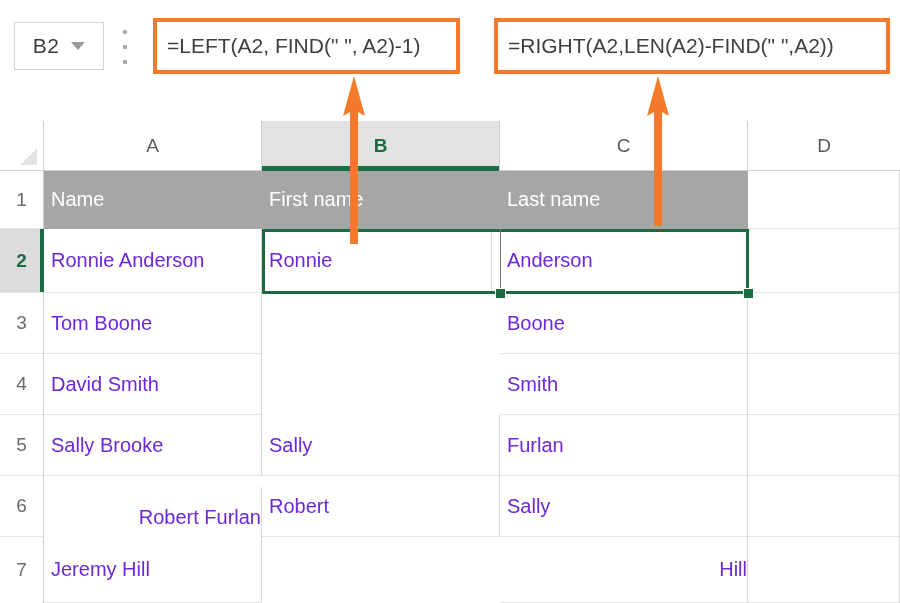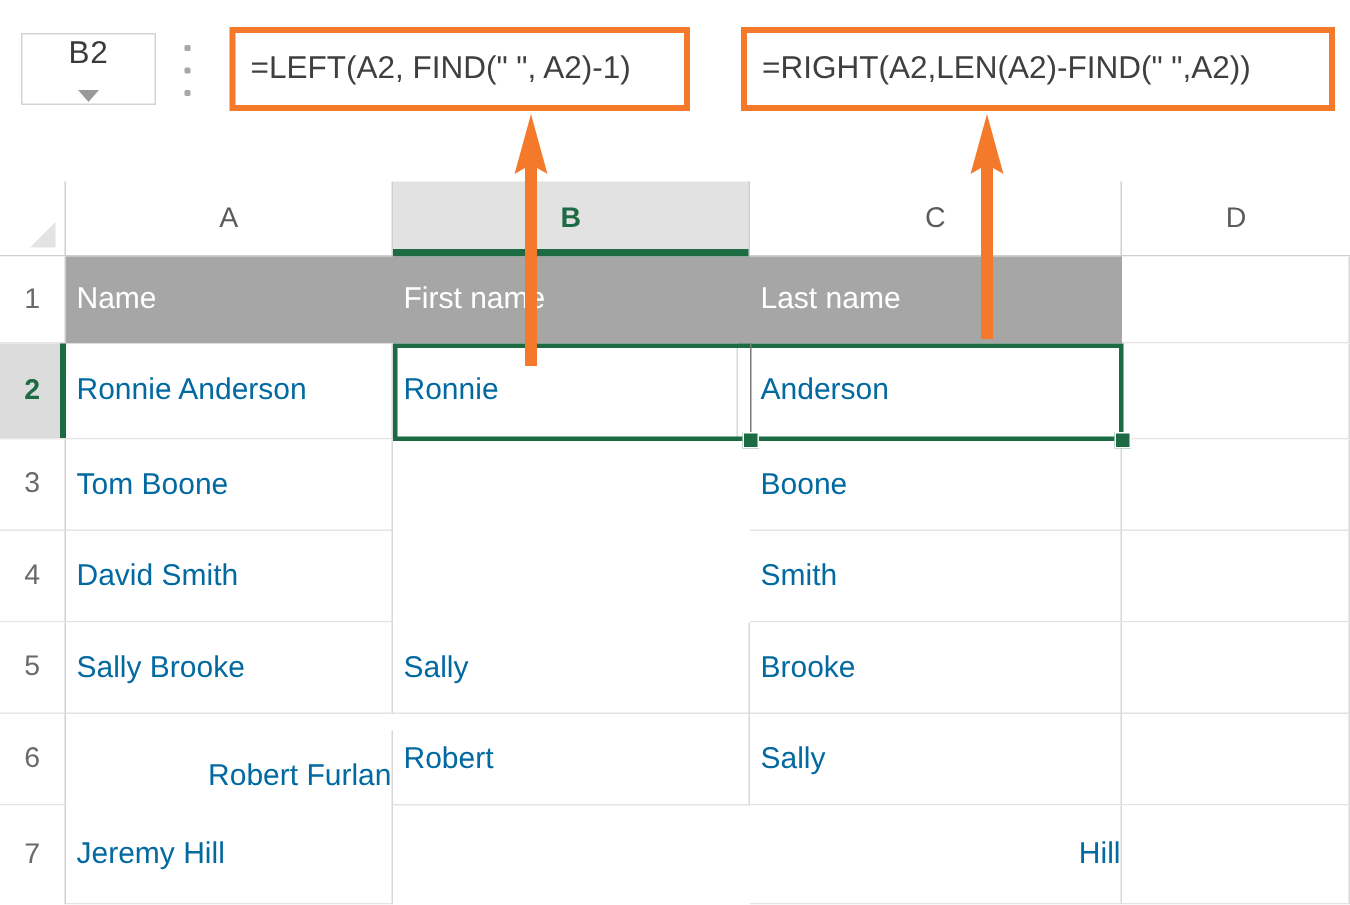--- a/index.html
+++ b/index.html
@@ -32,21 +32,20 @@
     top: 22px;
     width: 90px;
     height: 48px;
     border: 1px solid #d4d4d4;
     background: #ffffff;
     box-sizing: border-box;
     display: flex;
     align-items: center;
     justify-content: center;
     gap: 12px;
-    flex-direction: column;
   }
   #name-box .nb-text {
     font-size: 21px;
     color: #3a3a3a;
     font-family: "Liberation Sans", sans-serif;
     letter-spacing: 0.5px;
   }
   .caret-down {
     width: 0;
     height: 0;
@@ -209,21 +208,21 @@
   
   .cell {
     position: absolute;
     box-sizing: border-box;
     border-right: 1px solid #d8d8d8;
     border-bottom: 1px solid #e3e3e3;
     background: #ffffff;
     display: flex;
     align-items: center;
     font-size: 20px;
-    color: #0369a1;
+    color: #6d28d9;
     padding-left: 7px;
     white-space: nowrap;
     overflow: hidden;
     font-family: "Liberation Sans", sans-serif;
   }
   .cell.header-cell {
     background: #a6a6a6;
     color: #ffffff;
     border-right-color: #a6a6a6;
     border-bottom-color: #a6a6a6;
@@ -380,21 +379,21 @@
     <span></span>
   </div>
 
   <div class="cell" style="left:44px;top:294px;width:218px;height:61px;">
     <span>Sally Brooke</span>
   </div>
   <div class="cell" style="left:262px;top:294px;width:238px;height:61px;">
     <span>Sally</span>
   </div>
   <div class="cell" style="left:500px;top:294px;width:248px;height:61px;">
-    <span>Brooke</span>
+    <span>Furlan</span>
   </div>
   <div class="cell" style="left:748px;top:294px;width:152px;height:61px;">
     <span></span>
   </div>
 
   <div class="cell" style="left:44px;top:366px;width:218px;height:61px;justify-content:flex-end;">
     <span>Robert Furlan</span>
   </div>
   <div class="cell" style="left:262px;top:355px;width:238px;height:61px;">
     <span>Robert</span>

